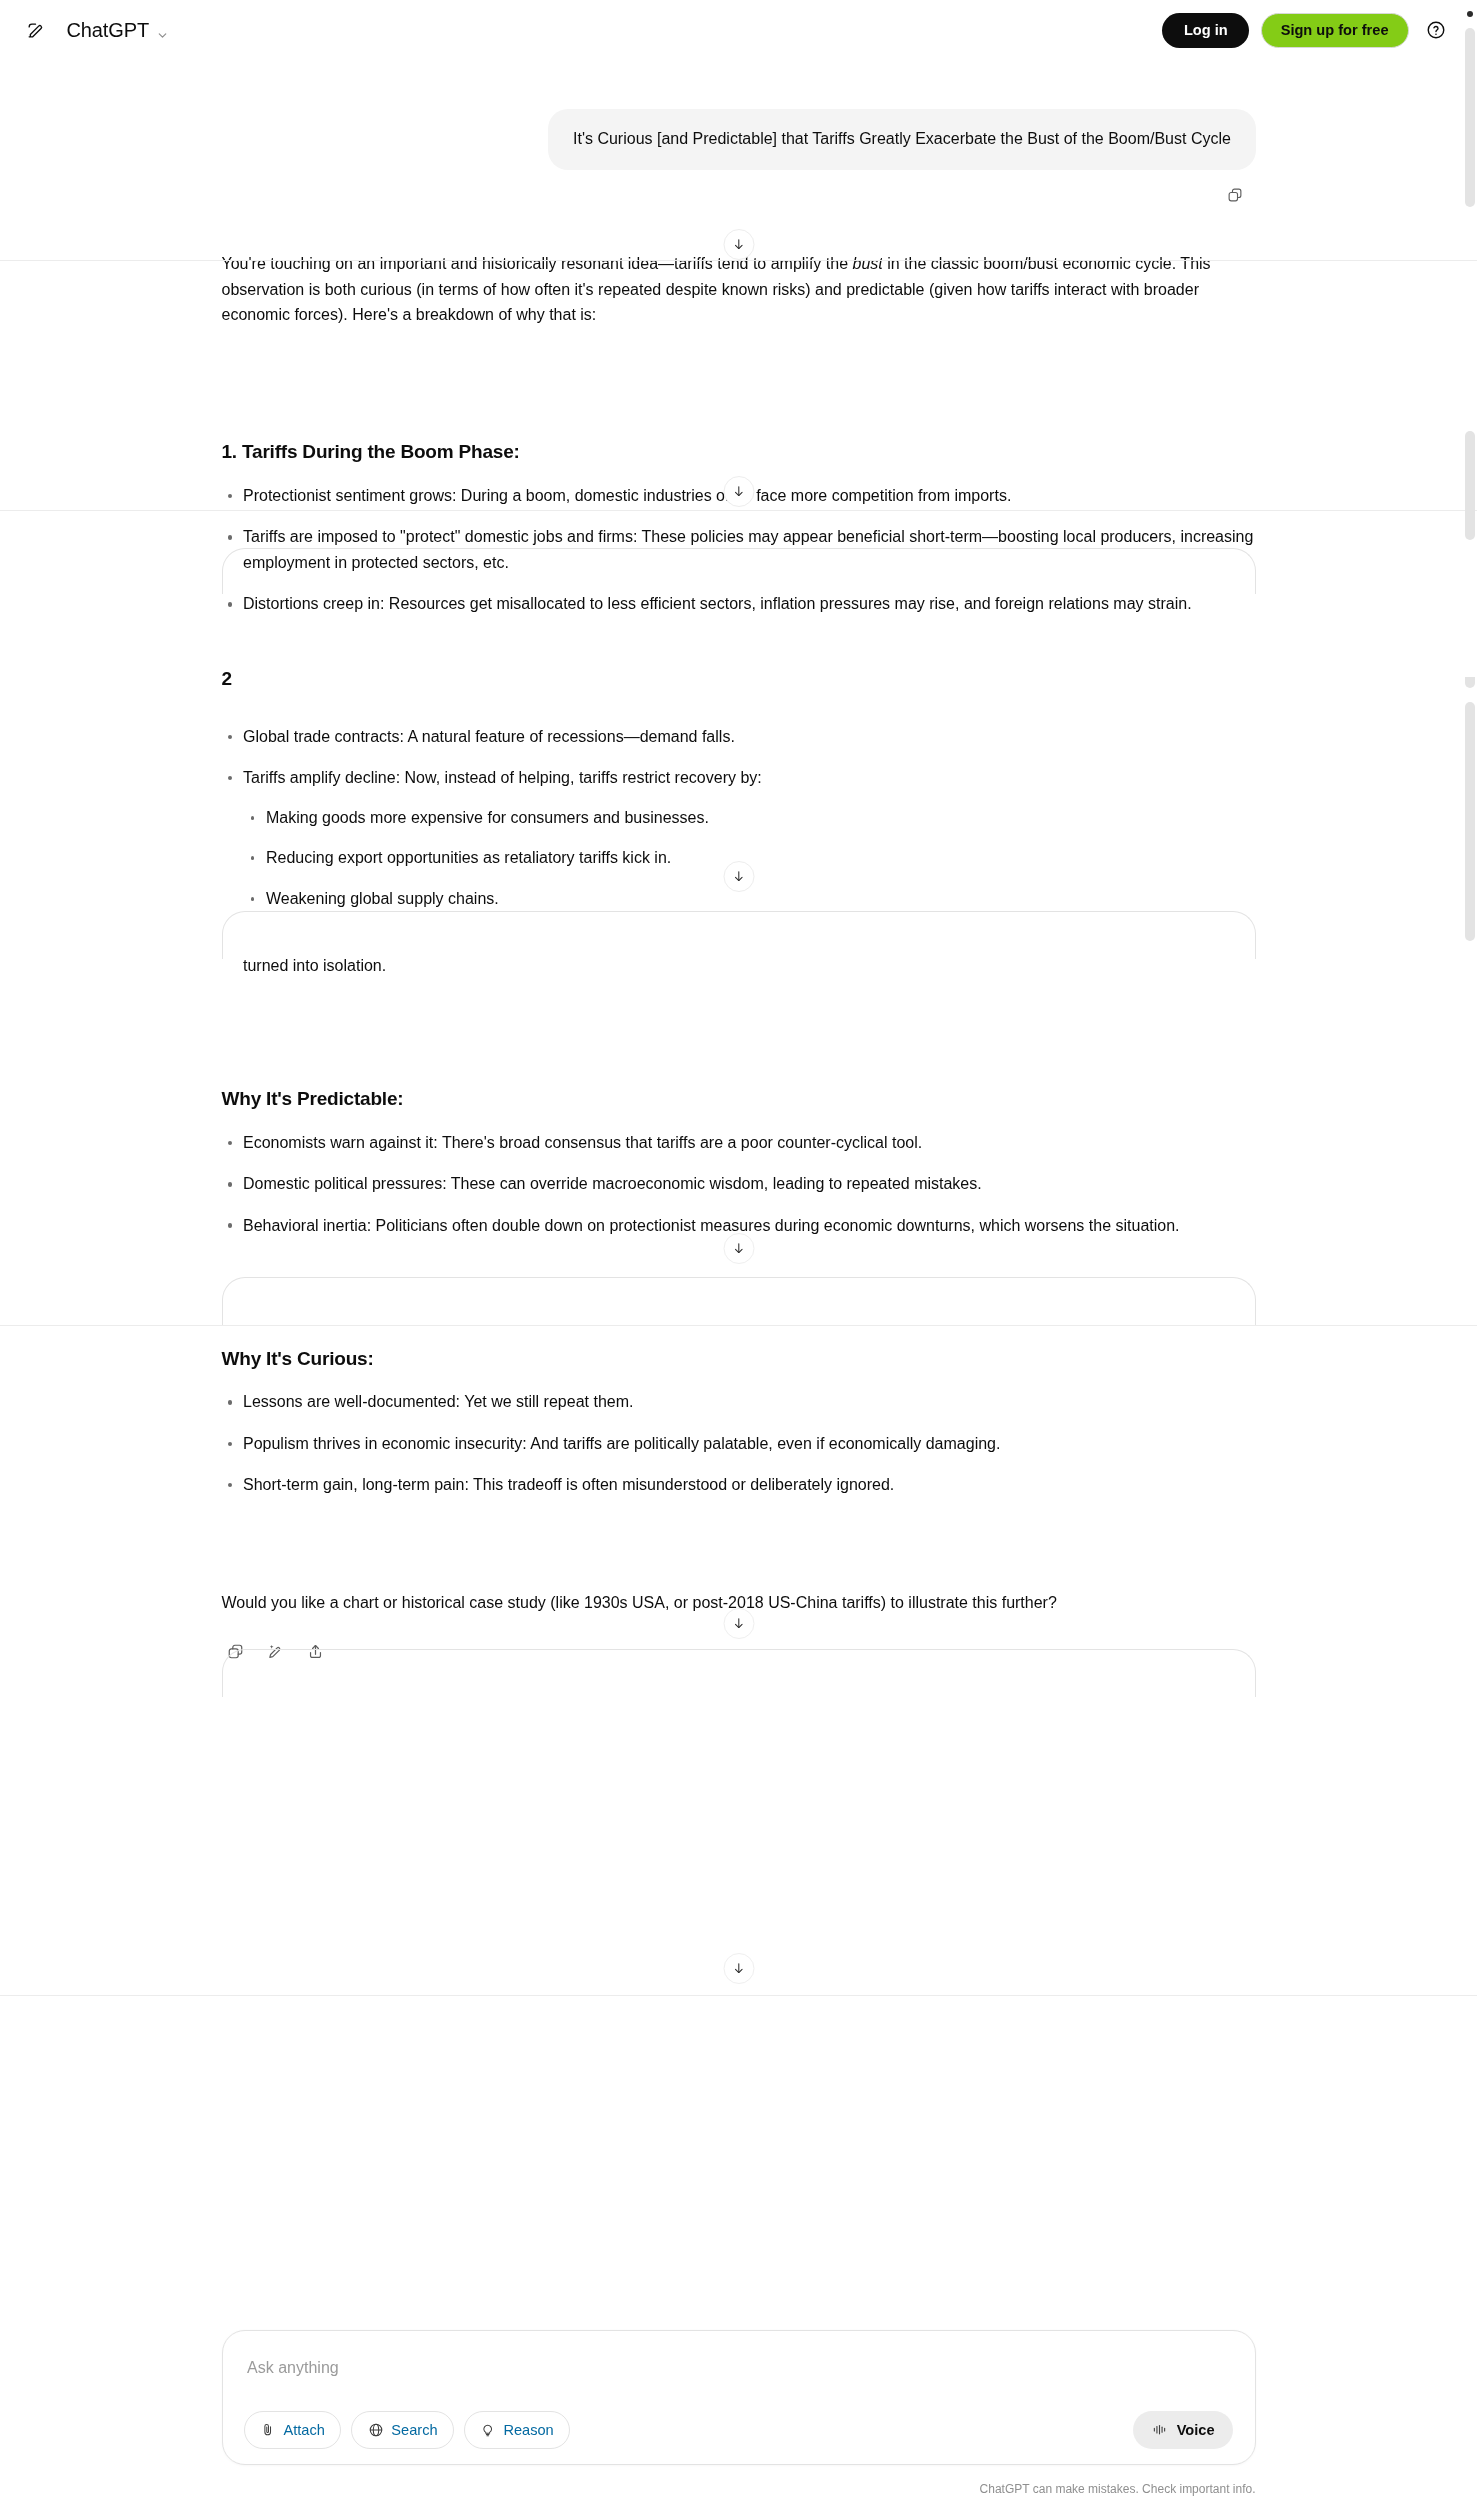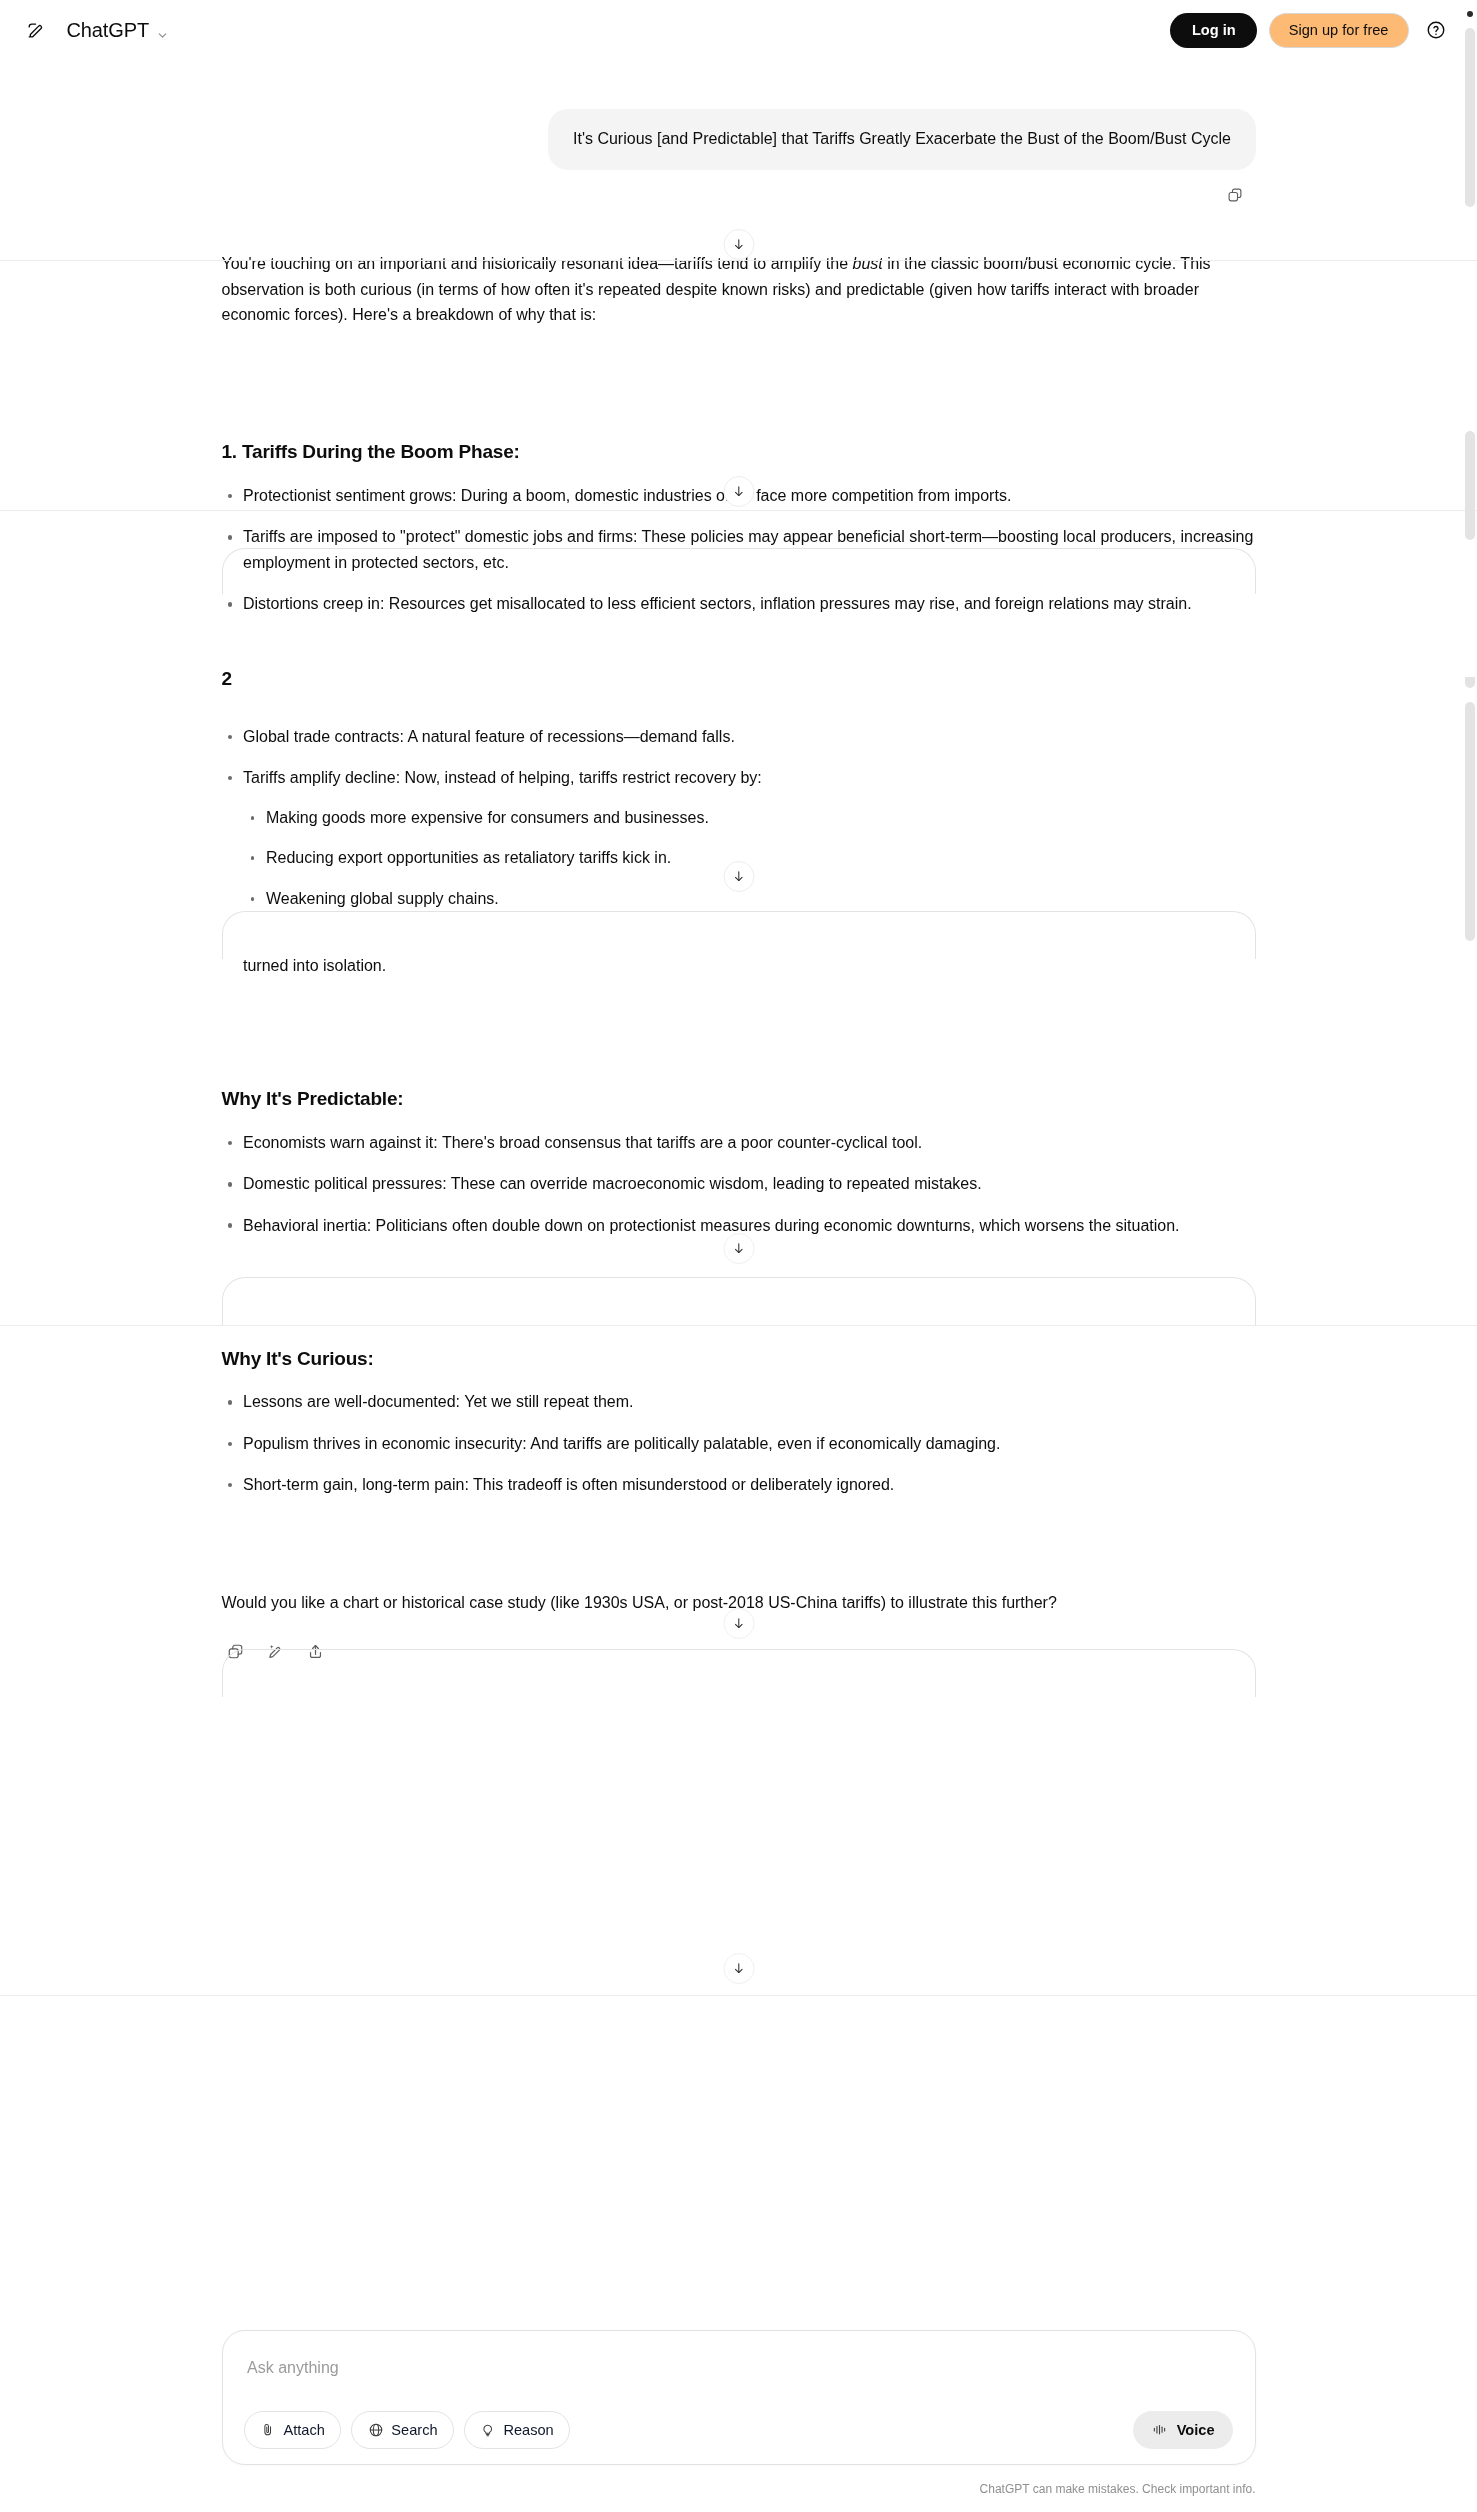--- a/index.html
+++ b/index.html
@@ -52,24 +52,24 @@
   .hdr-right { margin-left: auto; display: flex; align-items: center; gap: 11.5px; }
   .btn-login {
     background: #0d0d0d; color: #ffffff;
     border: none; border-radius: 769px;
     height: 35px; padding: 0 21.5px;
     font-size: 14.6px; font-weight: 600;
     font-family: "Liberation Sans", sans-serif;
     cursor: pointer;
   }
   .btn-signup {
-    background: #fdba74; color: #0d0d0d;
+    background: #84cc16; color: #0d0d0d;
     border: 0.8px solid #d8d8d8; border-radius: 769px;
     height: 35px; padding: 0 19px;
-    font-size: 14.6px; font-weight: 400;
+    font-size: 14.6px; font-weight: 700;
     font-family: "Liberation Sans", sans-serif;
     cursor: pointer;
   }
   .help-btn {
     width: 31px; height: 31px;
     display: flex; align-items: center; justify-content: center;
     border-radius: 50%; cursor: pointer;
   }
 
   
@@ -207,21 +207,21 @@
     outline: none;
     cursor: text;
   }
   .composer-bar { display: flex; align-items: center; gap: 10px; }
   .pill {
     display: flex; align-items: center; gap: 7.7px;
     height: 38px; padding: 0 15.4px;
     border: 0.8px solid #e3e3e3;
     border-radius: 769px;
     background: #ffffff;
-    color: #0f172a;
+    color: #0369a1;
     font-size: 14.6px;
     cursor: pointer;
   }
   .pill-icon { display: flex; align-items: center; color: #3d3d3d; }
   .voice-btn {
     margin-left: auto;
     display: flex; align-items: center; gap: 8.5px;
     height: 38px; padding: 0 18.5px;
     border: none;
     border-radius: 769px;

